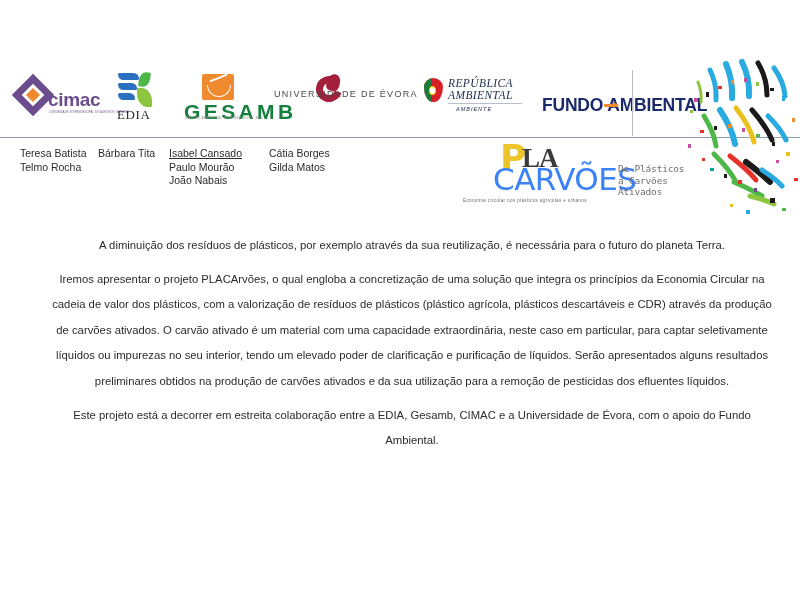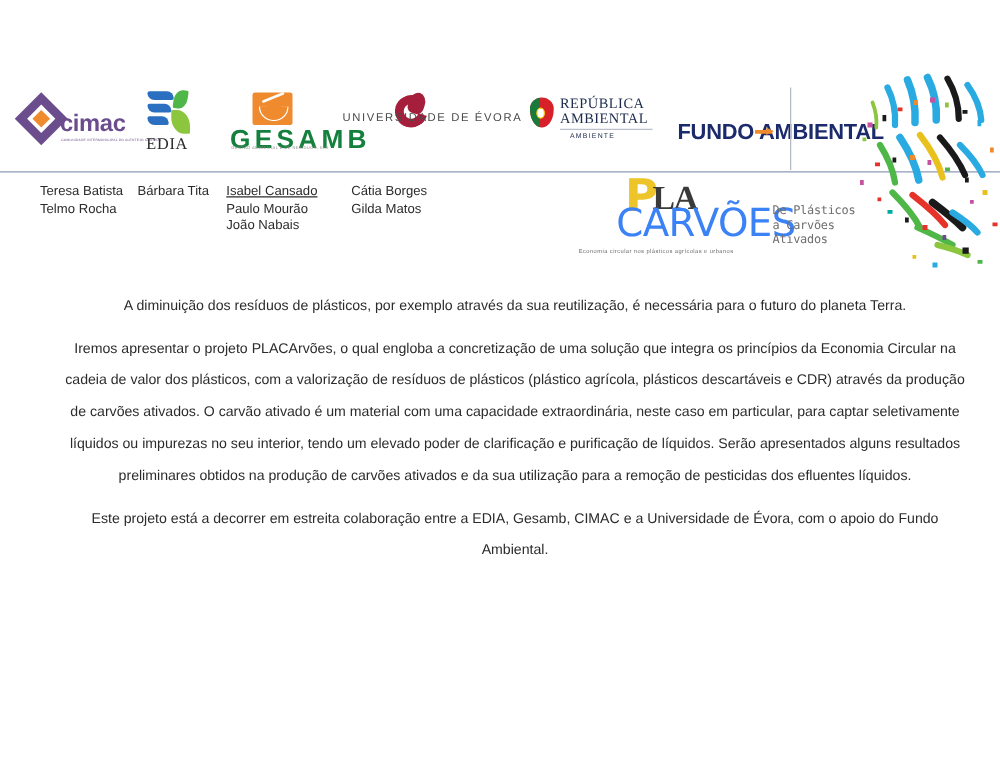--- a/index.html
+++ b/index.html
@@ -153,21 +153,21 @@
     border-radius: 60% 60% 40% 40%;
     transform: rotate(18deg);
   }
   .ue-word {
     position: absolute; left: 0px; top: 15px;
     font-size: 9px; color: #4a4a4a;
     letter-spacing: 1.3px; white-space: nowrap;
   }
 
   
-  .republica { width: 106px; height: 48px; margin-left: 22px; }
+  .republica { width: 106px; height: 48px; margin-left: 22px; font-style: italic; }
   .rep-shield {
     position: absolute; left: 0px; top: 2px;
     width: 19px; height: 24px;
     background: #d7202a;
     border-radius: 50% 50% 48% 48% / 38% 38% 62% 62%;
     overflow: hidden;
   }
   .rep-shield::before {
     content: "";
     position: absolute; left: 0; top: 0;
@@ -243,21 +243,21 @@
     gap: 0px;
     font-size: 10.5px;
     line-height: 13.5px;
     color: #2b2b2b;
   }
   .author-col { width: auto; }
   .author-col.c1 { width: 78px; }
   .author-col.c2 { width: 71px; }
   .author-col.c3 { width: 83px; }
   .author-col.c4 { width: 100px; }
-  .author-name { white-space: nowrap; margin-left: 12px; }
+  .author-name { white-space: nowrap; }
   .author-name.underline { text-decoration: underline; }
 
   
   #placarvoes {
     position: absolute;
     left: 460px; top: 140px;
     width: 230px; height: 72px;
   }
   .pla-p {
     position: absolute; left: 40px; top: 0px;

